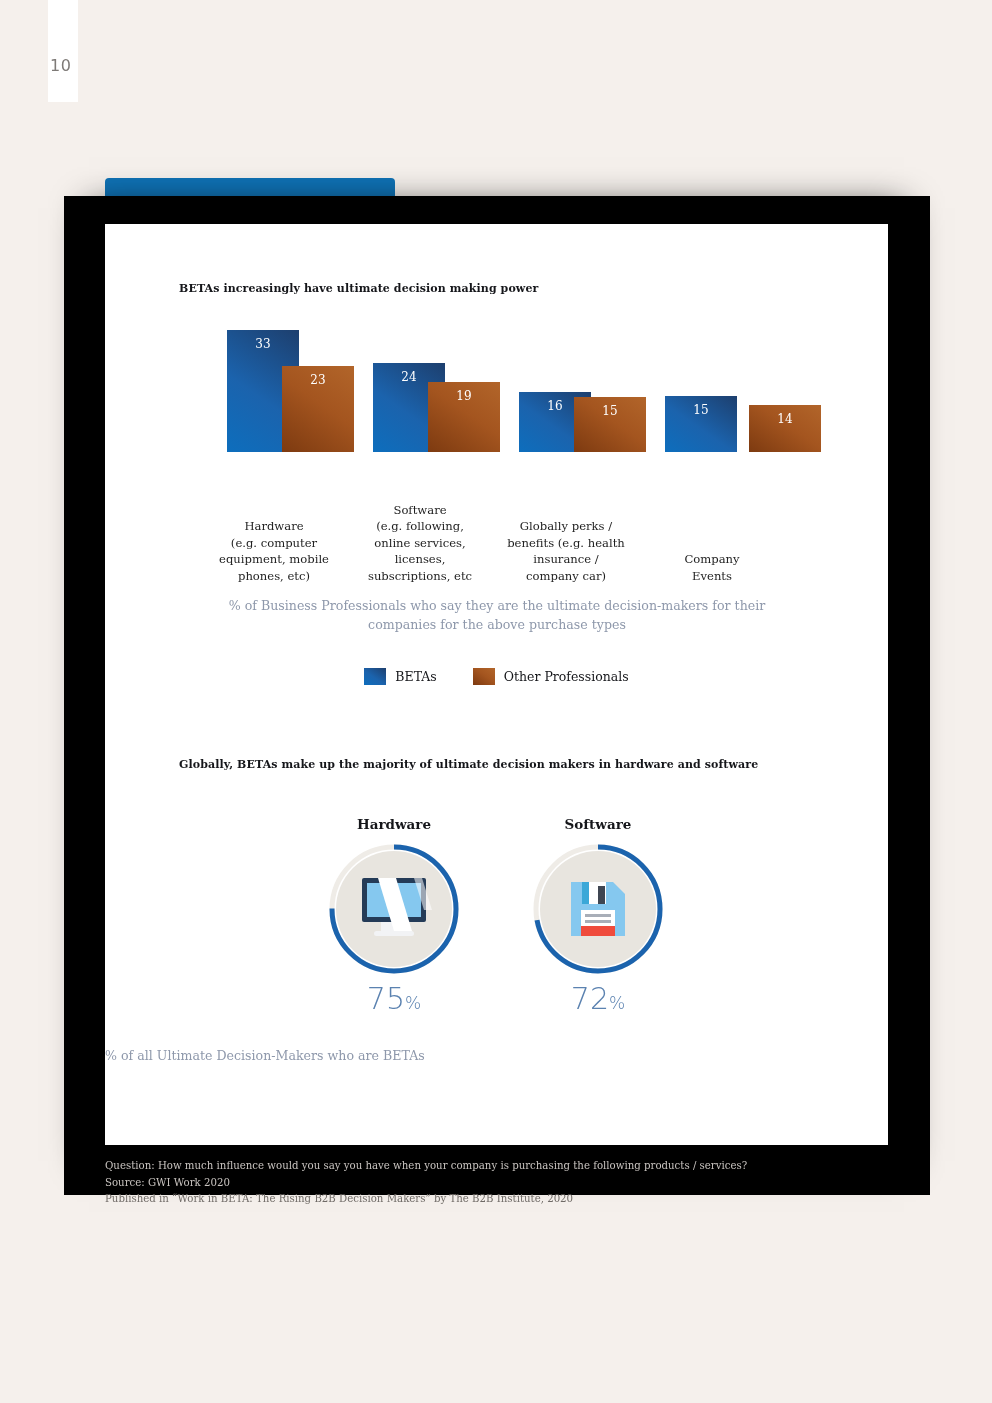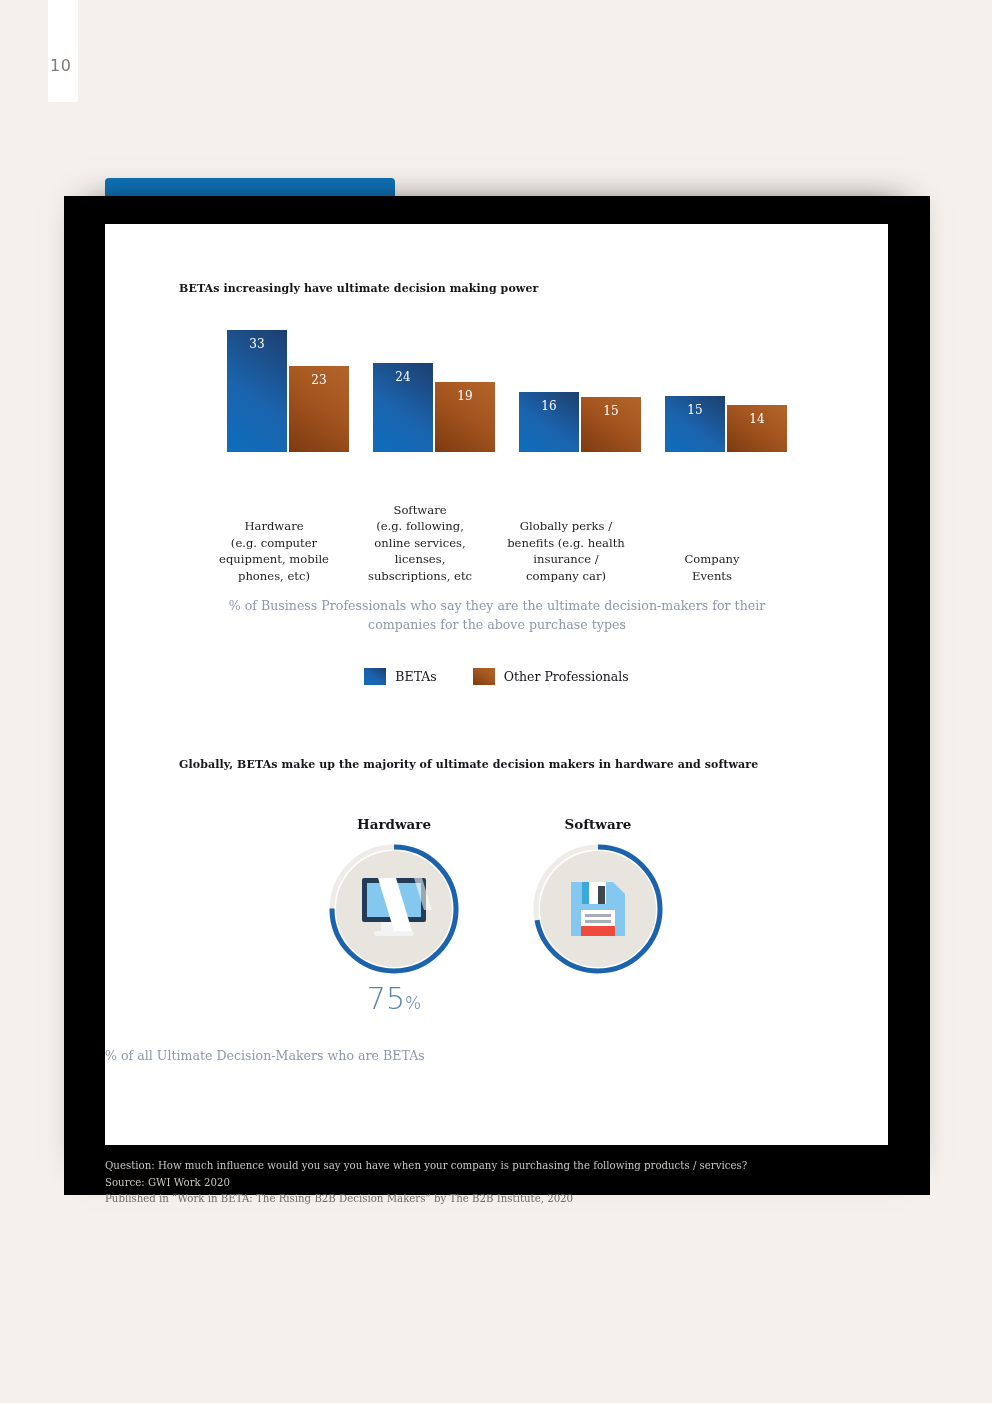--- a/index.html
+++ b/index.html
@@ -102,28 +102,29 @@
   .bars {
     position: absolute;
     bottom: 132px;
     left: 0;
     width: 130px;
     height: 140px;
   }
   .bar {
     position: absolute;
     bottom: 0;
-    width: 60px;
+    width: 24px;
+    padding-left: 48px;
   }
   .bar.b-beta {
     left: 18px;
     background: linear-gradient(35deg, #0d6ebd 0%, #1b63ad 45%, #1d3f6e 100%);
   }
   .bar.b-other {
-    left: 80px;
+    left: 73px;
     background: linear-gradient(215deg, #b2652a 0%, #a4551f 45%, #7d3a10 100%);
   }
   .bar-val {
     position: absolute;
     top: 7px;
     left: 0;
     width: 100%;
     text-align: center;
     color: #ffffff;
     font-family: "DejaVu Serif", serif;
@@ -319,21 +320,21 @@
         <div>insurance /</div>
         <div>company car)</div>
       </div>
     </div>
 
     <div class="bar-group" style="left:542px;">
       <div class="bars">
         <div class="bar b-beta" style="height:56px;">
           <div class="bar-val">15</div>
         </div>
-        <div class="bar b-other" style="height:47px;">
+        <div class="bar b-other" style="height:47px;margin-left:29px;">
           <div class="bar-val">14</div>
         </div>
       </div>
       <div class="cat-label">
         <div>Company</div>
         <div>Events</div>
       </div>
     </div>
   </div>
 
@@ -391,20 +392,23 @@
           <rect x="15" y="4" width="24" height="22" fill="#ffffff"></rect>
           <rect x="15" y="4" width="7" height="22" fill="#3ba8d8"></rect>
           <rect x="31" y="8" width="7" height="18" fill="#3f4652"></rect>
           <rect x="14" y="32" width="34" height="26" fill="#ffffff"></rect>
           <rect x="18" y="36" width="26" height="3" fill="#a8aeb8"></rect>
           <rect x="18" y="42" width="26" height="3" fill="#a8aeb8"></rect>
           <rect x="14" y="48" width="34" height="10" fill="#ef4b3c"></rect>
         </svg>
       </div>
     </div>
+    <div class="donut-pct">
+      <span>72</span><span class="unit">%</span>
+    </div>
   </div>
 
   <div id="donut-caption">% of all Ultimate Decision-Makers who are BETAs</div>
 
 </div>
 
 <div id="footnotes">
   <div class="fn-light">Question: How much influence would you say you have when your company is purchasing the following products / services?</div>
   <div class="fn-light">Source: GWI Work 2020</div>
   <div>Published in “Work in BETA: The Rising B2B Decision Makers” by The B2B Institute, 2020</div>

